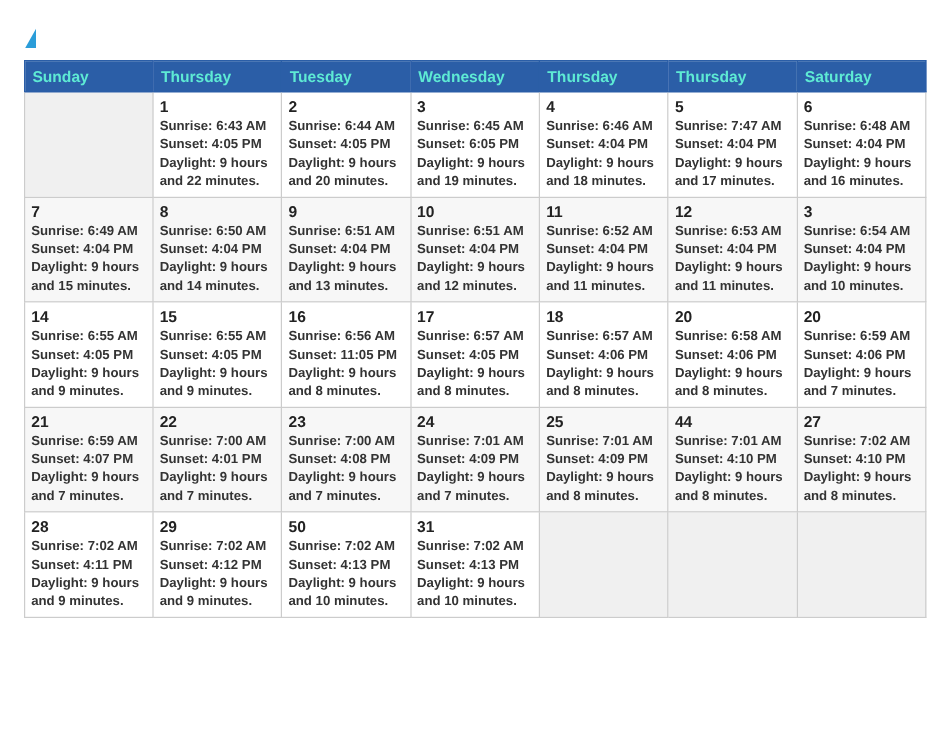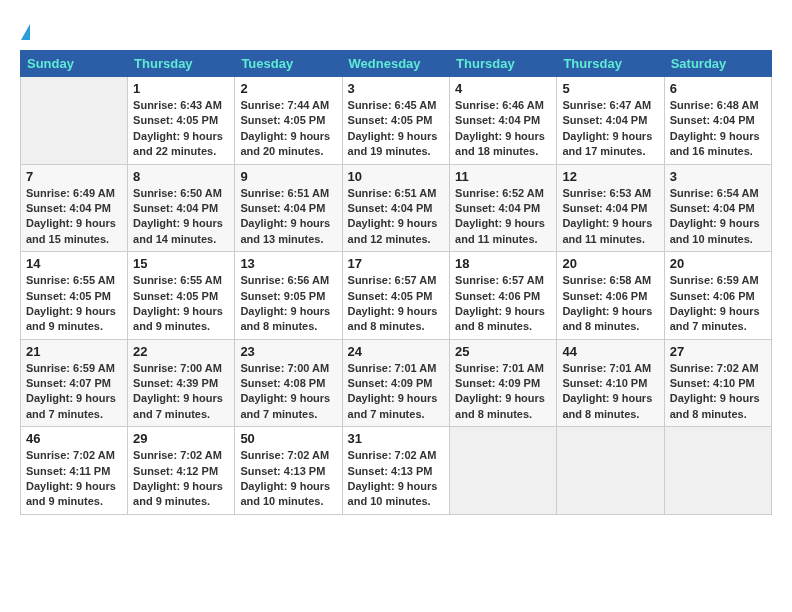--- a/index.html
+++ b/index.html
@@ -123,42 +123,42 @@
           <td class="empty-cell"></td>
           <td>
             <span class="day-num">1</span>
             <div class="day-detail">Sunrise: 6:43 AM
 Sunset: 4:05 PM
 Daylight: 9 hours
 and 22 minutes.</div>
           </td>
           <td>
             <span class="day-num">2</span>
-            <div class="day-detail">Sunrise: 7:44 AM
+            <div class="day-detail">Sunrise: 6:44 AM
 Sunset: 4:05 PM
 Daylight: 9 hours
 and 20 minutes.</div>
           </td>
           <td>
             <span class="day-num">3</span>
             <div class="day-detail">Sunrise: 6:45 AM
-Sunset: 4:05 PM
+Sunset: 6:05 PM
 Daylight: 9 hours
 and 19 minutes.</div>
           </td>
           <td>
             <span class="day-num">4</span>
             <div class="day-detail">Sunrise: 6:46 AM
 Sunset: 4:04 PM
 Daylight: 9 hours
 and 18 minutes.</div>
           </td>
           <td>
             <span class="day-num">5</span>
-            <div class="day-detail">Sunrise: 6:47 AM
+            <div class="day-detail">Sunrise: 7:47 AM
 Sunset: 4:04 PM
 Daylight: 9 hours
 and 17 minutes.</div>
           </td>
           <td>
             <span class="day-num">6</span>
             <div class="day-detail">Sunrise: 6:48 AM
 Sunset: 4:04 PM
 Daylight: 9 hours
 and 16 minutes.</div>
@@ -224,23 +224,23 @@
 and 9 minutes.</div>
           </td>
           <td>
             <span class="day-num">15</span>
             <div class="day-detail">Sunrise: 6:55 AM
 Sunset: 4:05 PM
 Daylight: 9 hours
 and 9 minutes.</div>
           </td>
           <td>
-            <span class="day-num">13</span>
+            <span class="day-num">16</span>
             <div class="day-detail">Sunrise: 6:56 AM
-Sunset: 9:05 PM
+Sunset: 11:05 PM
 Daylight: 9 hours
 and 8 minutes.</div>
           </td>
           <td>
             <span class="day-num">17</span>
             <div class="day-detail">Sunrise: 6:57 AM
 Sunset: 4:05 PM
 Daylight: 9 hours
 and 8 minutes.</div>
           </td>
@@ -270,21 +270,21 @@
           <td>
             <span class="day-num">21</span>
             <div class="day-detail">Sunrise: 6:59 AM
 Sunset: 4:07 PM
 Daylight: 9 hours
 and 7 minutes.</div>
           </td>
           <td>
             <span class="day-num">22</span>
             <div class="day-detail">Sunrise: 7:00 AM
-Sunset: 4:39 PM
+Sunset: 4:01 PM
 Daylight: 9 hours
 and 7 minutes.</div>
           </td>
           <td>
             <span class="day-num">23</span>
             <div class="day-detail">Sunrise: 7:00 AM
 Sunset: 4:08 PM
 Daylight: 9 hours
 and 7 minutes.</div>
           </td>
@@ -312,21 +312,21 @@
           <td>
             <span class="day-num">27</span>
             <div class="day-detail">Sunrise: 7:02 AM
 Sunset: 4:10 PM
 Daylight: 9 hours
 and 8 minutes.</div>
           </td>
         </tr>
         <tr>
           <td>
-            <span class="day-num">46</span>
+            <span class="day-num">28</span>
             <div class="day-detail">Sunrise: 7:02 AM
 Sunset: 4:11 PM
 Daylight: 9 hours
 and 9 minutes.</div>
           </td>
           <td>
             <span class="day-num">29</span>
             <div class="day-detail">Sunrise: 7:02 AM
 Sunset: 4:12 PM
 Daylight: 9 hours

